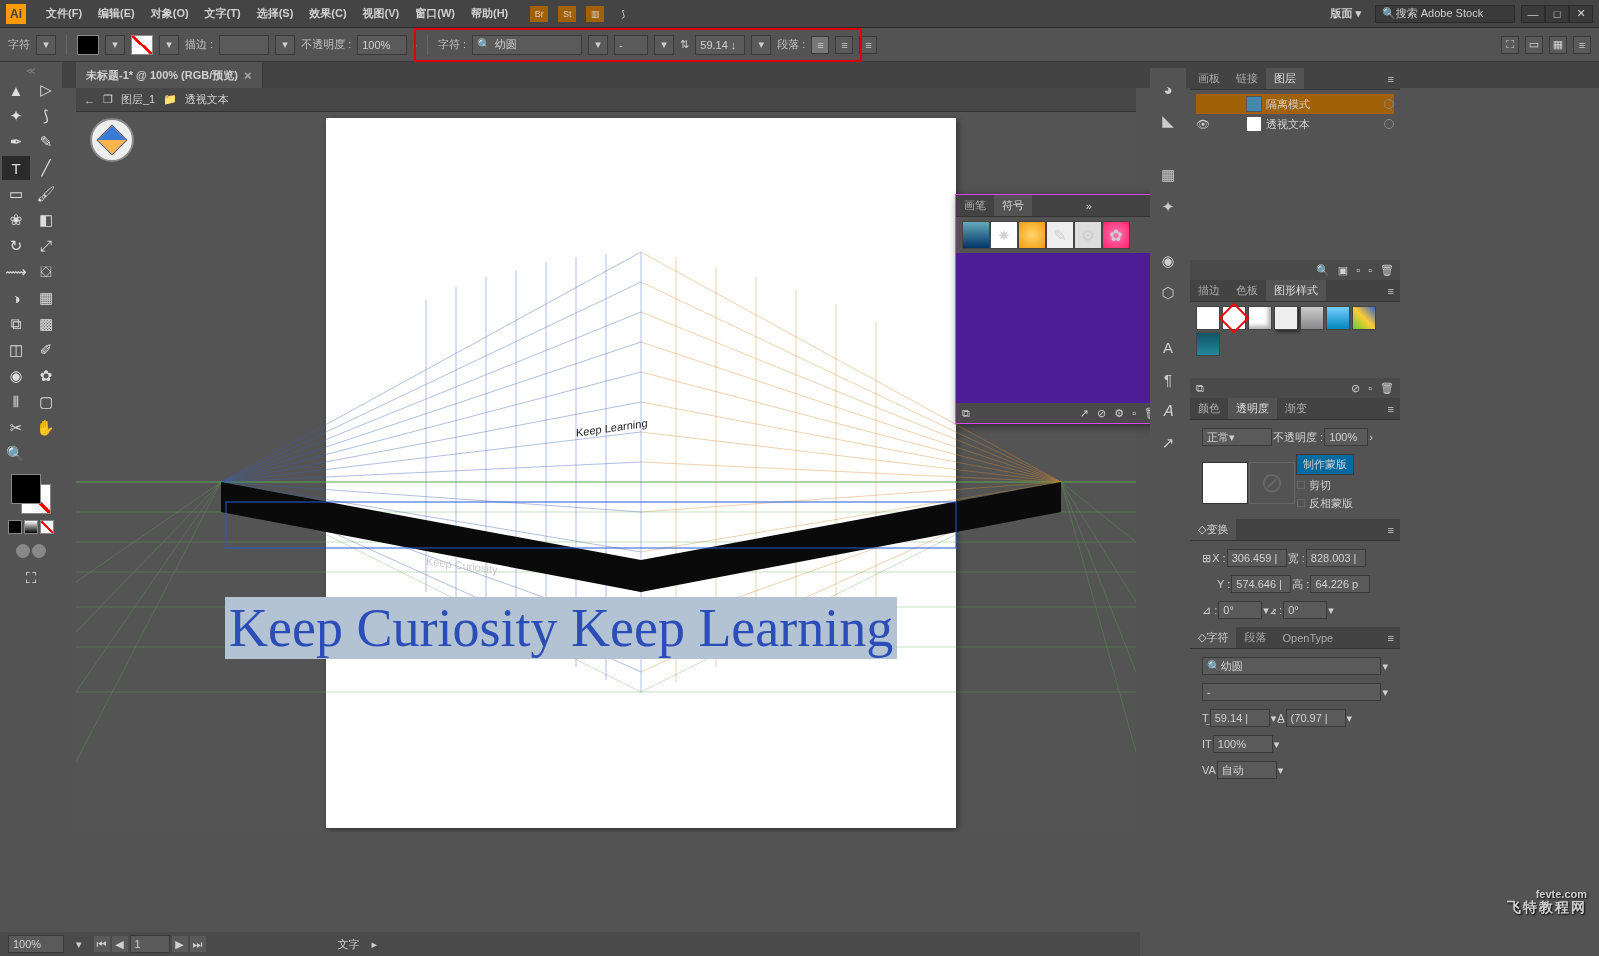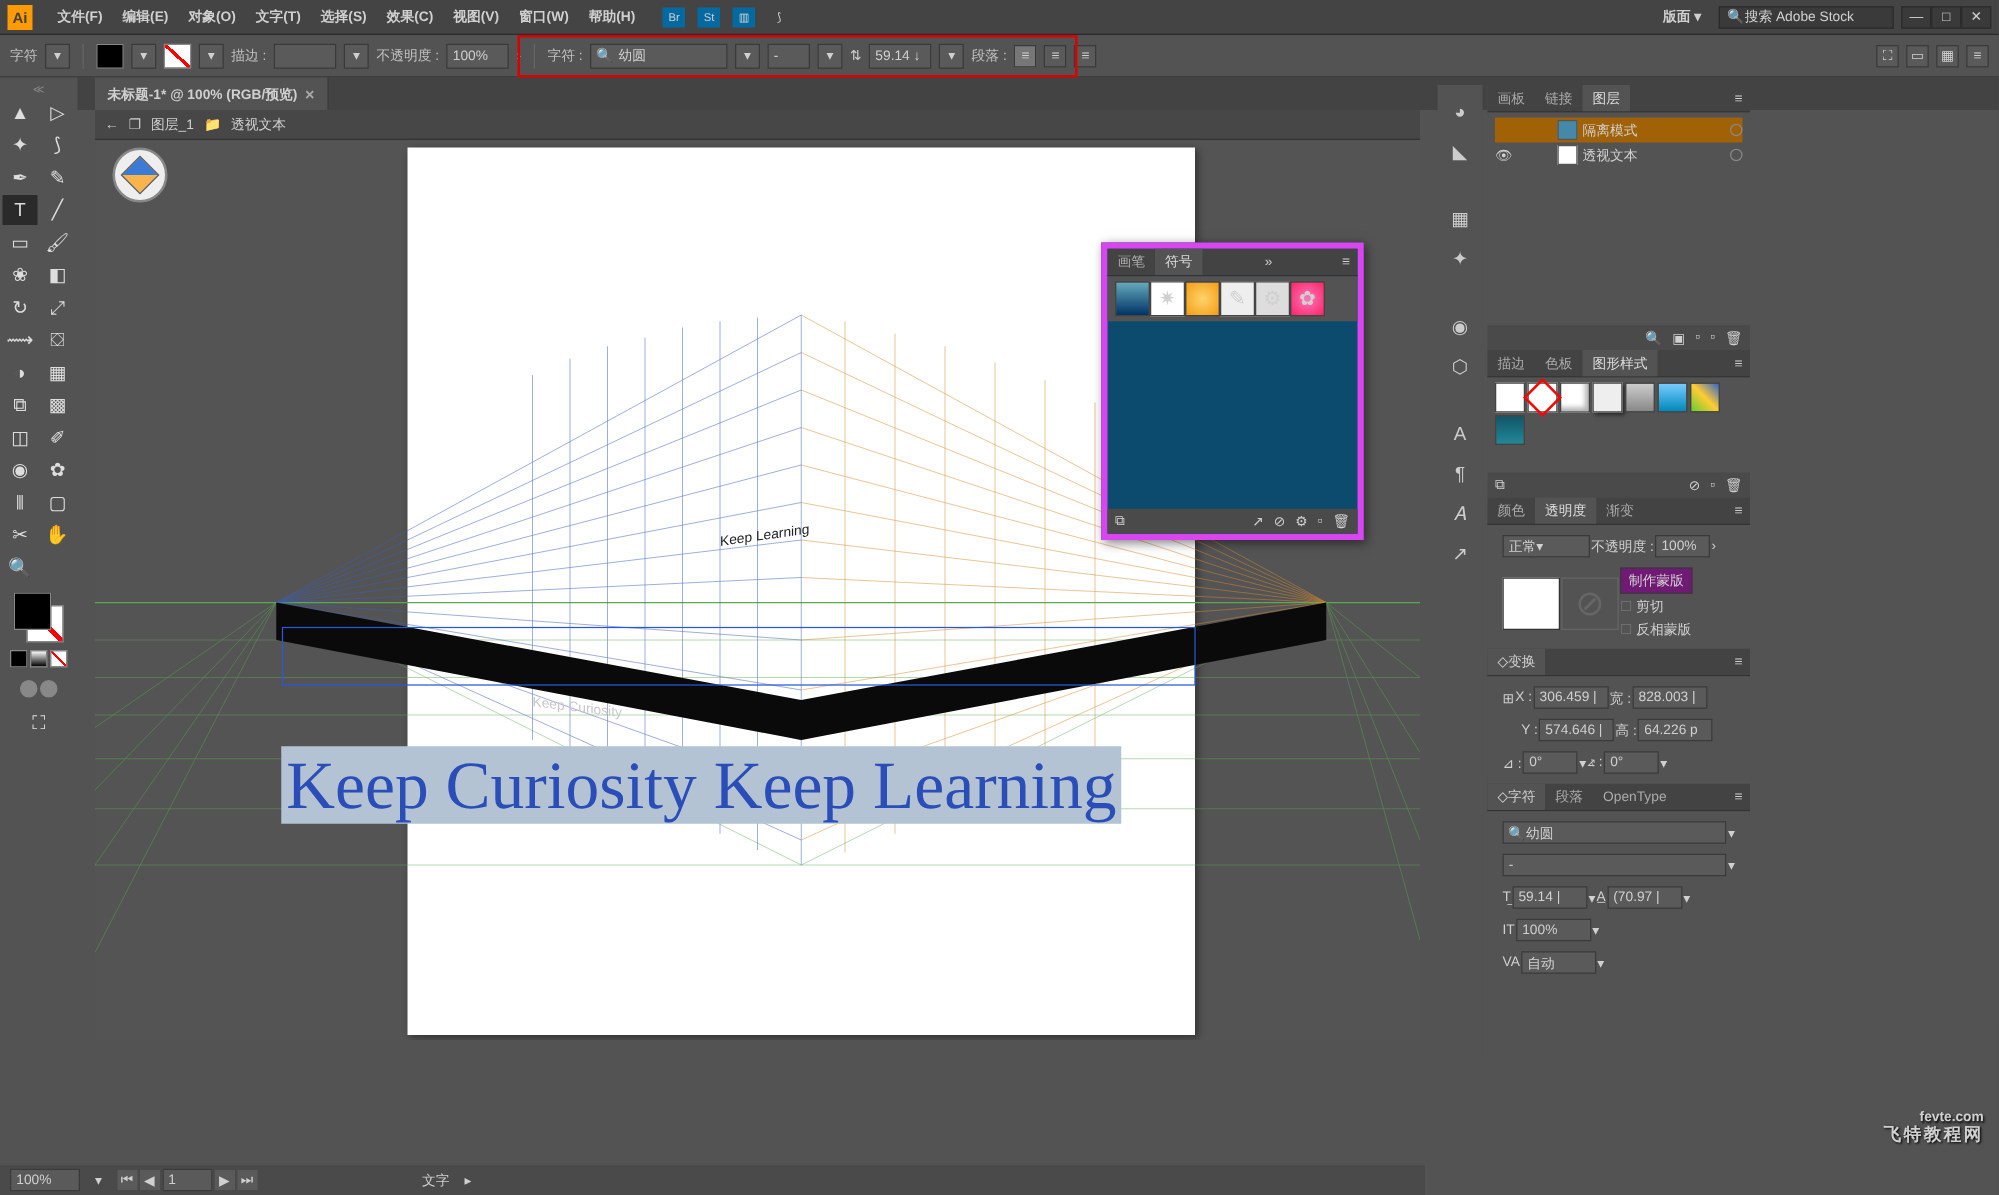--- a/index.html
+++ b/index.html
@@ -1,21 +1,21 @@
 <!DOCTYPE html>
 <html><head>
 <meta charset="utf-8">
 <style>
 * { margin: 0; padding: 0; box-sizing: border-box; font-family: "Microsoft YaHei", sans-serif; font-size: 11px; color: #d0d0d0; }
 body { background: #535353; width: 1599px; height: 956px; overflow: hidden; position: relative; }
 .menubar { height: 28px; background: #444444; display: flex; align-items: center; padding: 0 6px; border-bottom: 1px solid #2a2a2a; }
 .ai-logo { width: 20px; height: 20px; background: #ff9a00; color: #404040; font-weight: bold; display: flex; align-items: center; justify-content: center; margin-right: 12px; font-size: 12px; }
 .menu-item { padding: 0 8px; cursor: pointer; font-weight: bold; }
 .menu-icons { display: flex; gap: 10px; margin-left: 14px; }
-.menu-icon-box { width: 18px; height: 16px; background: #0369a1; display:flex; align-items:center; justify-content:center; font-size:9px;}
+.menu-icon-box { width: 18px; height: 16px; background: #a16207; display:flex; align-items:center; justify-content:center; font-size:9px;}
 .menubar-right { margin-left: auto; display: flex; align-items: center; gap: 6px; }
 .search-stock { width: 140px; height: 18px; background: #3a3a3a; border: 1px solid #2a2a2a; padding: 0 6px; color: #888; display:flex; align-items:center; }
 .win-controls { display: flex; gap: 0; }
 .win-btn { width: 24px; height: 18px; background: #3a3a3a; display:flex; align-items:center; justify-content:center; border:1px solid #2a2a2a;}
 .control-bar { height: 34px; background: #535353; display: flex; align-items: center; padding: 0 8px; border-bottom: 1px solid #383838; gap: 6px; }
 .cb-label { color: #c0c0c0; }
 .swatch { width: 22px; height: 20px; border: 1px solid #888; }
 .swatch.black{ background:#000;}
 .swatch.none{ background:linear-gradient(to top right, #fff 45%, red 45%, red 55%, #fff 55%);}
 .dd { width: 20px; height: 20px; background:#5a5a5a; border:1px solid #3a3a3a; display:flex; align-items:center; justify-content:center;}
@@ -52,21 +52,21 @@
 .ptab.active{ background:#535353; color:#ddd;}
 .ptab-menu{ margin-left:auto; padding: 0 6px; display:flex; align-items:center;}
 .panel-body{ background:#535353; padding:4px 6px;}
 .layer-row{ display:flex; align-items:center; height:20px; gap:4px;}
 .layer-thumb{ width:16px; height:16px; background:#888; border:1px solid #555;}
 .eye{ width:14px; text-align:center;}
 .circle{ width:10px; height:10px; border:1px solid #888; border-radius:50%;}
 .panel-footer{ height:20px; background:#4a4a4a; display:flex; align-items:center; justify-content:flex-end; gap:8px; padding:0 6px; color:#888;}
 .swatch-grid{ display:flex; gap:2px; flex-wrap:wrap;}
 .gs{ width:24px; height:24px; border:1px solid #444;}
-.float-panel{ position:absolute; left:881px; top:194px; width:210px; background:#0c4a6e; border:5px solid #d946ef; box-shadow:2px 2px 8px rgba(0,0,0,0.5);}
+.float-panel{ position:absolute; left:955px; top:194px; width:210px; background:#4c1d95; border:1px solid #d946ef; box-shadow:2px 2px 8px rgba(0,0,0,0.5);}
 .brush-strip{ display:flex; gap:0;}
 .brush{ width:28px; height:28px; border:1px solid #444; display:flex; align-items:center; justify-content:center; font-size:16px;}
 .tp-row{ display:flex; align-items:center; gap:1px; padding:4px 6px;}
 .tp-input{ width:60px; height:18px; background:#5a5a5a; border:1px solid #3a3a3a; padding:0 4px; display:flex; align-items:center;}
 .tp-thumb{ width:46px; height:42px; background:#fff; border:1px solid #333;}
 .tp-noimg{ width:46px; height:42px; border:1px solid #666; display:flex; align-items:center; justify-content:center; color:#666; font-size:28px;}
 .status-bar{ position:absolute; left:0; bottom:0; width:1140px; height:24px; background:#4a4a4a; display:flex; align-items:center; padding:0 8px; gap:12px;}
 .artboard-nav{ display:flex; align-items:center; gap:2px;}
 .nav-btn{ width:16px; height:16px; background:#5a5a5a; display:flex; align-items:center; justify-content:center;}
 .watermark { position:absolute; right:12px; bottom:42px; font-family:Arial; font-weight:bold; color:#fff; text-shadow:1px 1px 2px #000; font-size:20px; text-align:right; line-height:1;}
@@ -404,21 +404,21 @@
     <div class="tp-row">
       <div class="tp-input" style="width:70px"><span>正常</span> ▾</div>
       <span>不透明度 :</span>
       <div class="tp-input" style="width:44px">100%</div>
       <span>›</span>
     </div>
     <div class="tp-row">
       <div class="tp-thumb"></div>
       <div class="tp-noimg">⊘</div>
       <div style="display:flex;flex-direction:column;gap:3px">
-        <span style="background:#701a75;padding:2px 6px;border:1px solid #3a3a3a">制作蒙版</span>
+        <span style="background:#0369a1;padding:2px 6px;border:1px solid #3a3a3a">制作蒙版</span>
         <span style="color:#777">☐ <span>剪切</span></span>
         <span style="color:#777">☐ <span>反相蒙版</span></span>
       </div>
     </div>
   </div>
 
   <div class="panel-tabs">
     <div class="ptab active">◇ <span>变换</span></div>
     <div class="ptab-menu">≡</div>
   </div>

